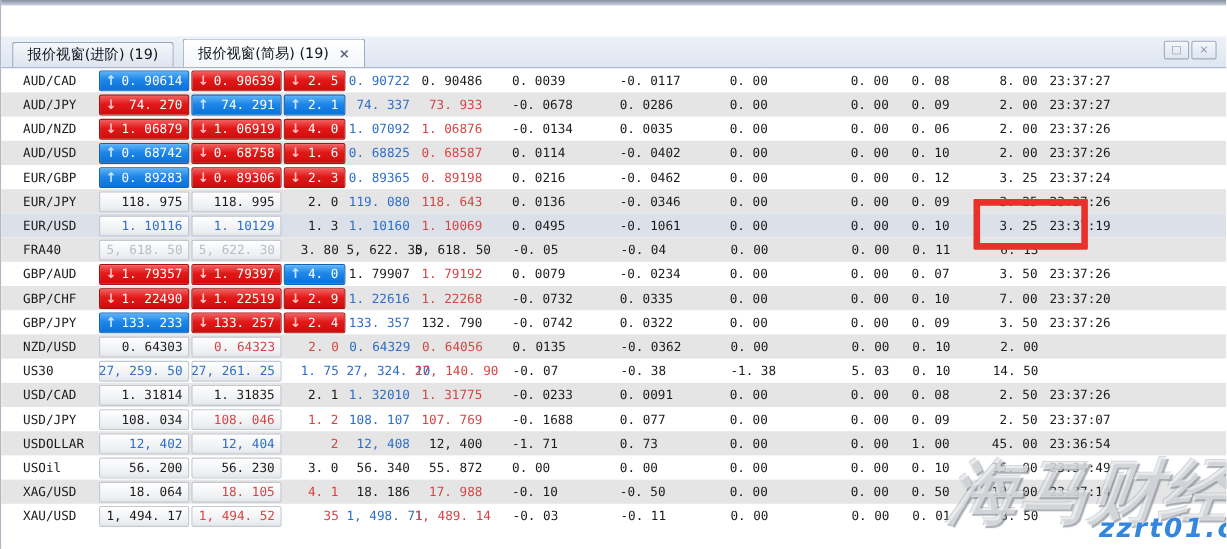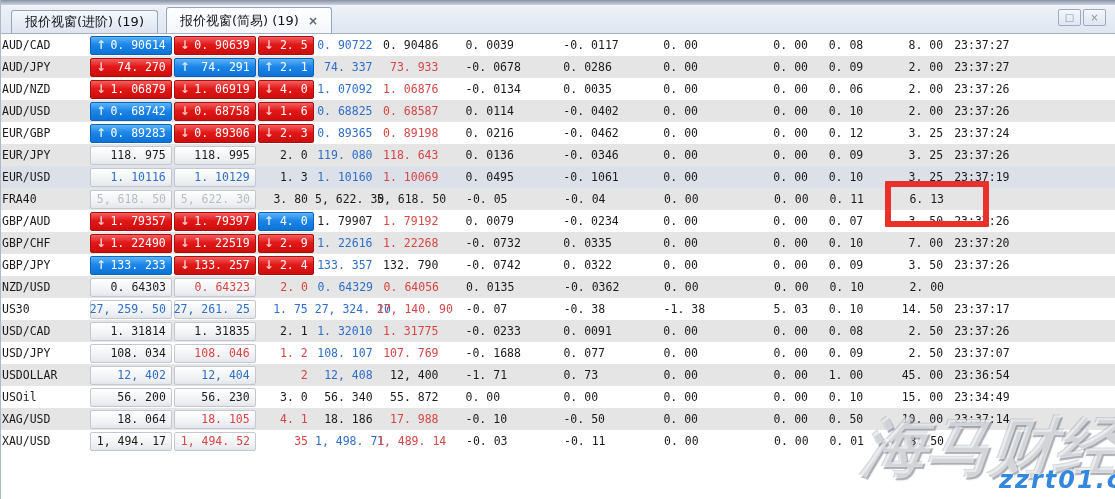--- a/index.html
+++ b/index.html
@@ -1,21 +1,21 @@
 <!DOCTYPE html>
 <html><head>
 <meta charset="utf-8">
 <style>
   html,body{margin:0;padding:0;background:#fff;}
   .app{position:relative;width:1115px;height:499px;background:#fff;overflow:hidden;
        font-family:"DejaVu Sans",sans-serif;border-left:1px solid #aeb8c6;box-sizing:border-box;}
   .topstrip{height:5px;background:linear-gradient(#8691a1,#cdd4df);}
   
   .tabbar{position:relative;height:28px;background:linear-gradient(#eef2f8,#dfe6f1);
-          border-bottom:1px solid #a4b1c6;display:flex;align-items:flex-end;padding-left:10px;}
+          border-bottom:1px solid #a4b1c6;display:flex;align-items:flex-end;padding-left:10px;margin-top:28px;}
   .tab{height:22px;padding:0 13px;font-size:13px;color:#10131a;display:flex;align-items:center;gap:6px;
        background:linear-gradient(#f5f8fc,#dde4ef);border:1px solid #97a6bf;border-bottom:none;
        border-radius:3px 3px 0 0;margin-right:8px;white-space:nowrap;cursor:default;}
   .tab.active{height:25px;background:linear-gradient(#ffffff,#f3f6fb);position:relative;z-index:2;}
   .tab-close{color:#5d6678;font-weight:bold;font-size:12px;line-height:1;padding-left:3px;}
   .win-buttons{position:absolute;right:9px;top:4px;display:flex;gap:2px;}
   .win-btn{width:21px;height:15px;display:flex;align-items:center;justify-content:center;
            background:linear-gradient(#f4f7fb,#dfe6f0);border:1px solid #9dabc0;border-radius:2px;
            color:#8795ab;font-size:10px;line-height:1;cursor:default;}
   
@@ -30,21 +30,21 @@
   .h.c0{padding-left:8px}.h.c1{padding-left:10px}.h.c2{padding-left:8px}.h.c3{padding-left:4px}
   .h.c4{padding-left:2px}.h.c5{padding-left:4px}.h.c6{padding-left:4px}.h.c7{padding-left:2px}
   .h.c8{padding-left:2px}.h.c9{padding-left:4px}.h.c10{padding-left:6px}.h.c11{padding-left:2px}.h.c12{padding-left:4px}
   
   .rows{position:relative;}
   .row{display:flex;height:22px;align-items:center;font-family:"DejaVu Sans Mono",monospace;
        font-size:11.5px;color:#1b1b1b;box-sizing:border-box;}
   .row.alt{background:#e5e5e5;}
   .row.selected{background:#dce1e9;}
   .cell{box-sizing:border-box;white-space:nowrap;overflow:visible;}
-  .symbol{padding-left:1px;}
+  .symbol{padding-left:20px;}
   .num-r{text-align:right;}
   .c4.cell{padding-right:4px}.c5.cell{padding-right:4px}
   .c6.cell{padding-left:23px}.c7.cell{padding-left:37px}.c8.cell{padding-left:55px}.c9.cell{padding-left:77px}
   .c10.cell{padding-right:5px}.c11.cell{padding-right:7px}.c12.cell{padding-left:4px}
   
   .btn{height:19px;margin:0 1px;width:calc(100% - 2px);display:flex;align-items:center;
        justify-content:flex-end;padding-right:5px;box-sizing:border-box;border-radius:2px;position:relative;}
   .btn.flat{background:linear-gradient(#ffffff,#eceef1 80%,#e2e5ea);border:1px solid #c3c8d0;
             box-shadow:inset 0 1px 0 #fff;}
   .btn.up{background:linear-gradient(#5db3f8,#1d86e8 45%,#0b72d9);border:1px solid #0d63b6;color:#fff;}
@@ -442,21 +442,20 @@
           <div class="spread-plain tc-blue">1. 75</div>
         </div>
         <div class="cell c4 num-r tc-blue">27, 324. 10</div>
         <div class="cell c5 num-r tc-red">27, 140. 90</div>
         <div class="cell c6">-0. 07</div>
         <div class="cell c7">-0. 38</div>
         <div class="cell c8">-1. 38</div>
         <div class="cell c9">5. 03</div>
         <div class="cell c10 num-r">0. 10</div>
         <div class="cell c11 num-r">14. 50</div>
-        <div class="cell c12">23:37:17</div>
       </div>
       <div class="row alt">
         <div class="cell c0 symbol">USD/CAD</div>
         <div class="cell c1">
           <div class="btn flat tc-black">
             <span>1. 31814</span>
           </div>
         </div>
         <div class="cell c2">
           <div class="btn flat tc-black">

